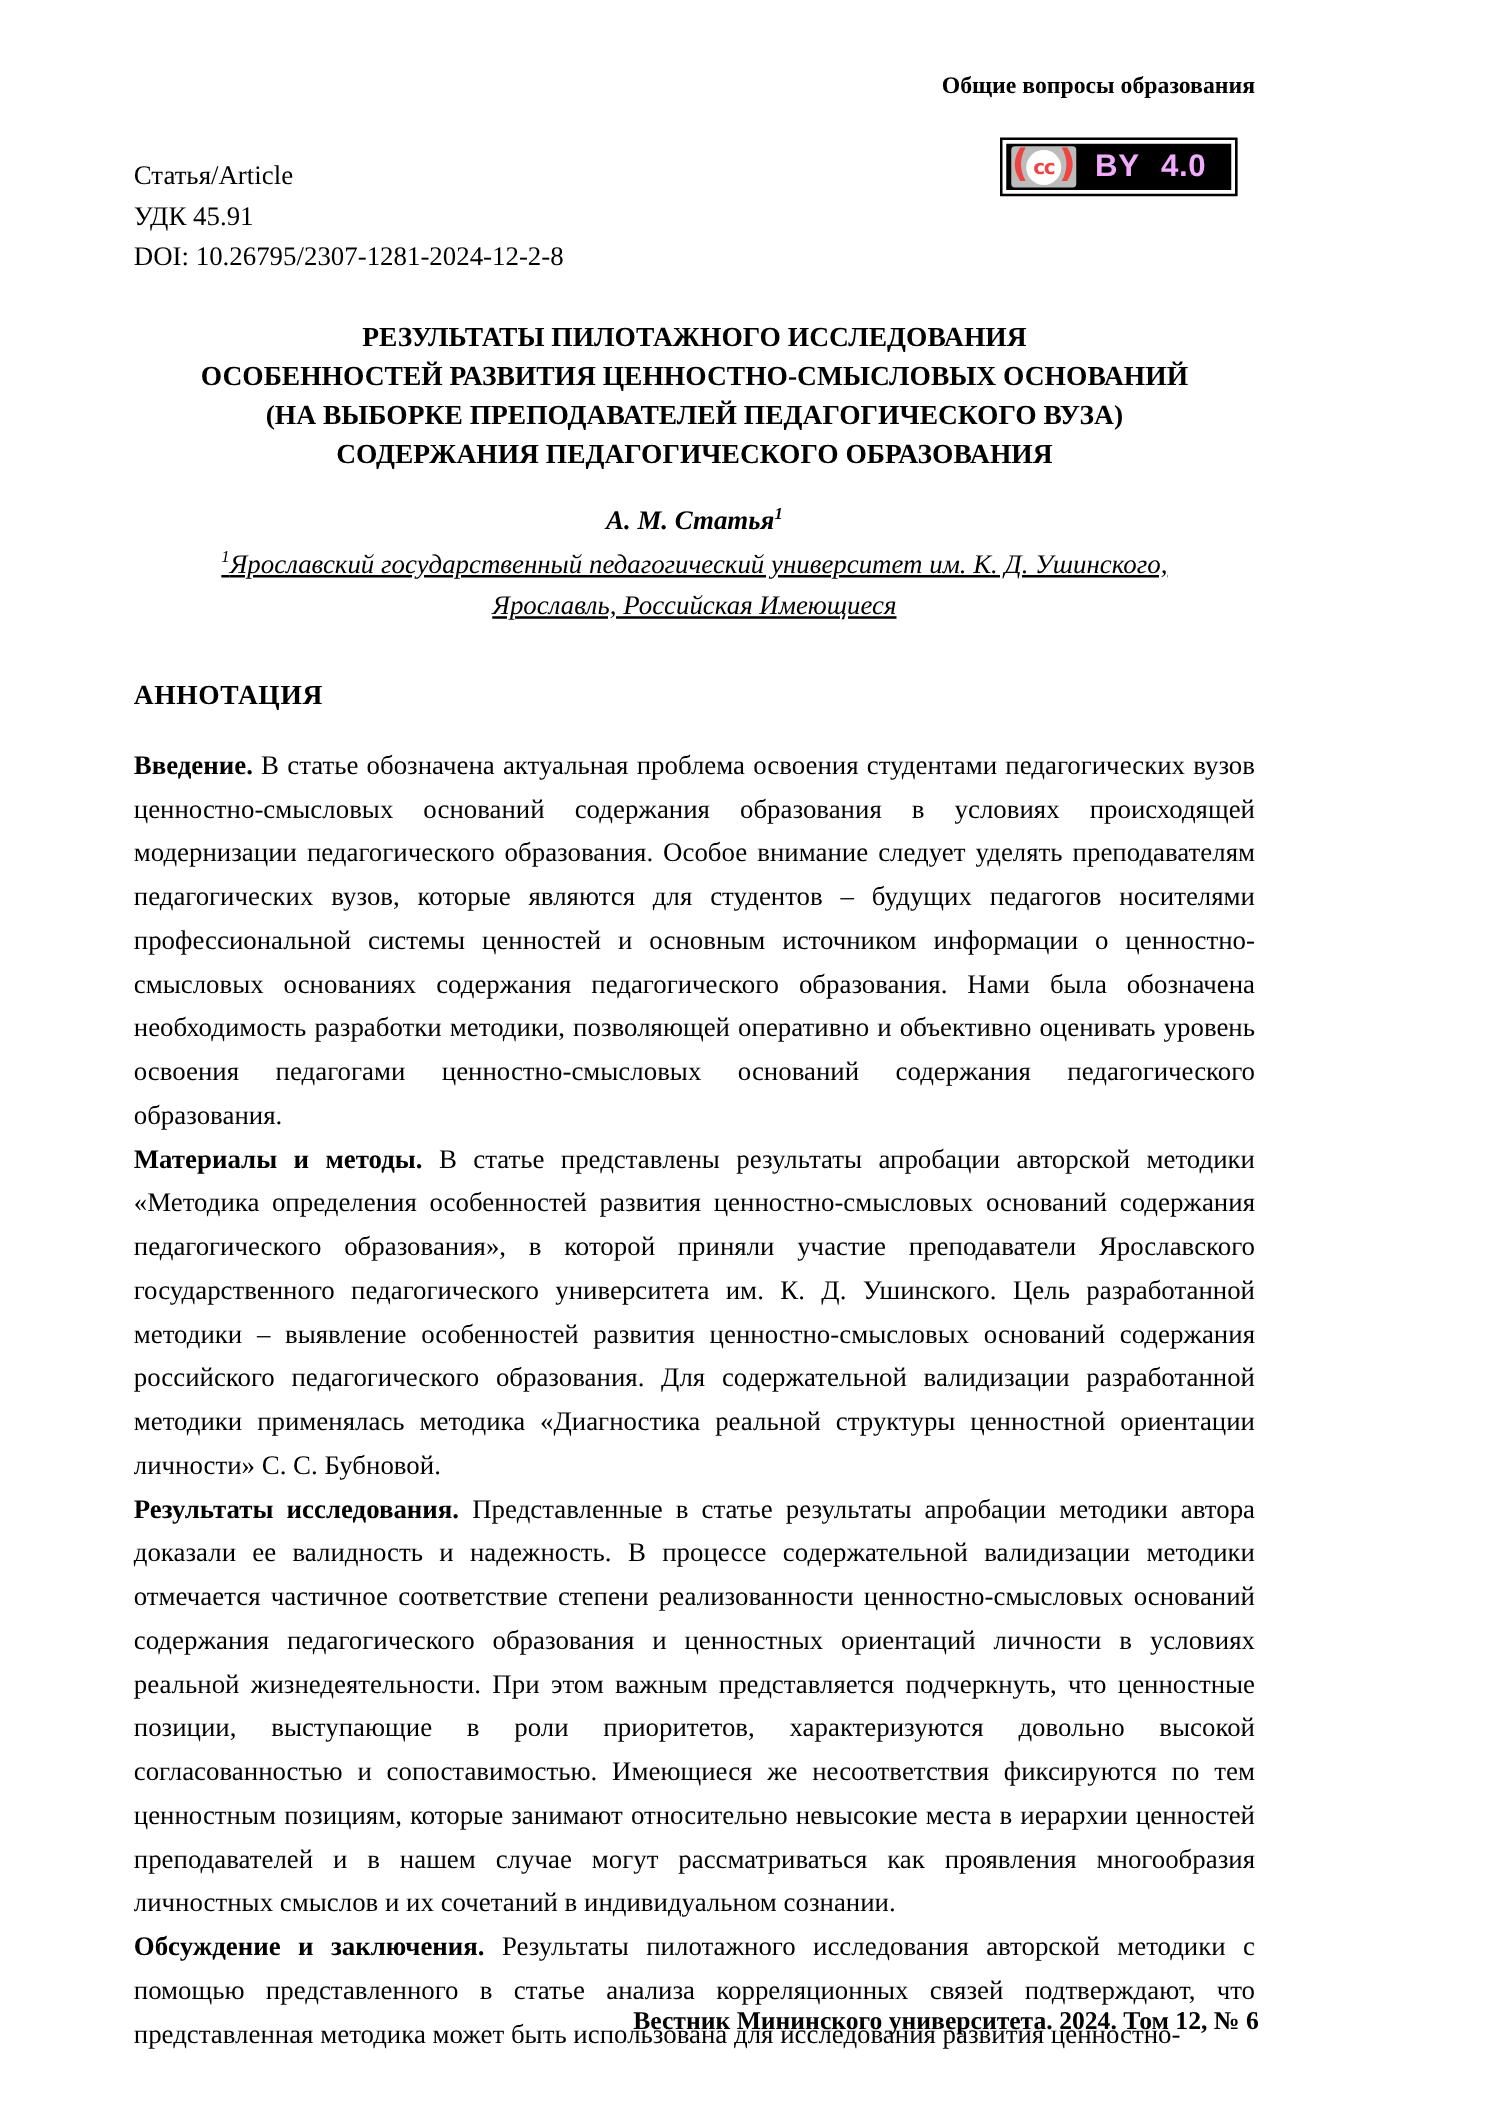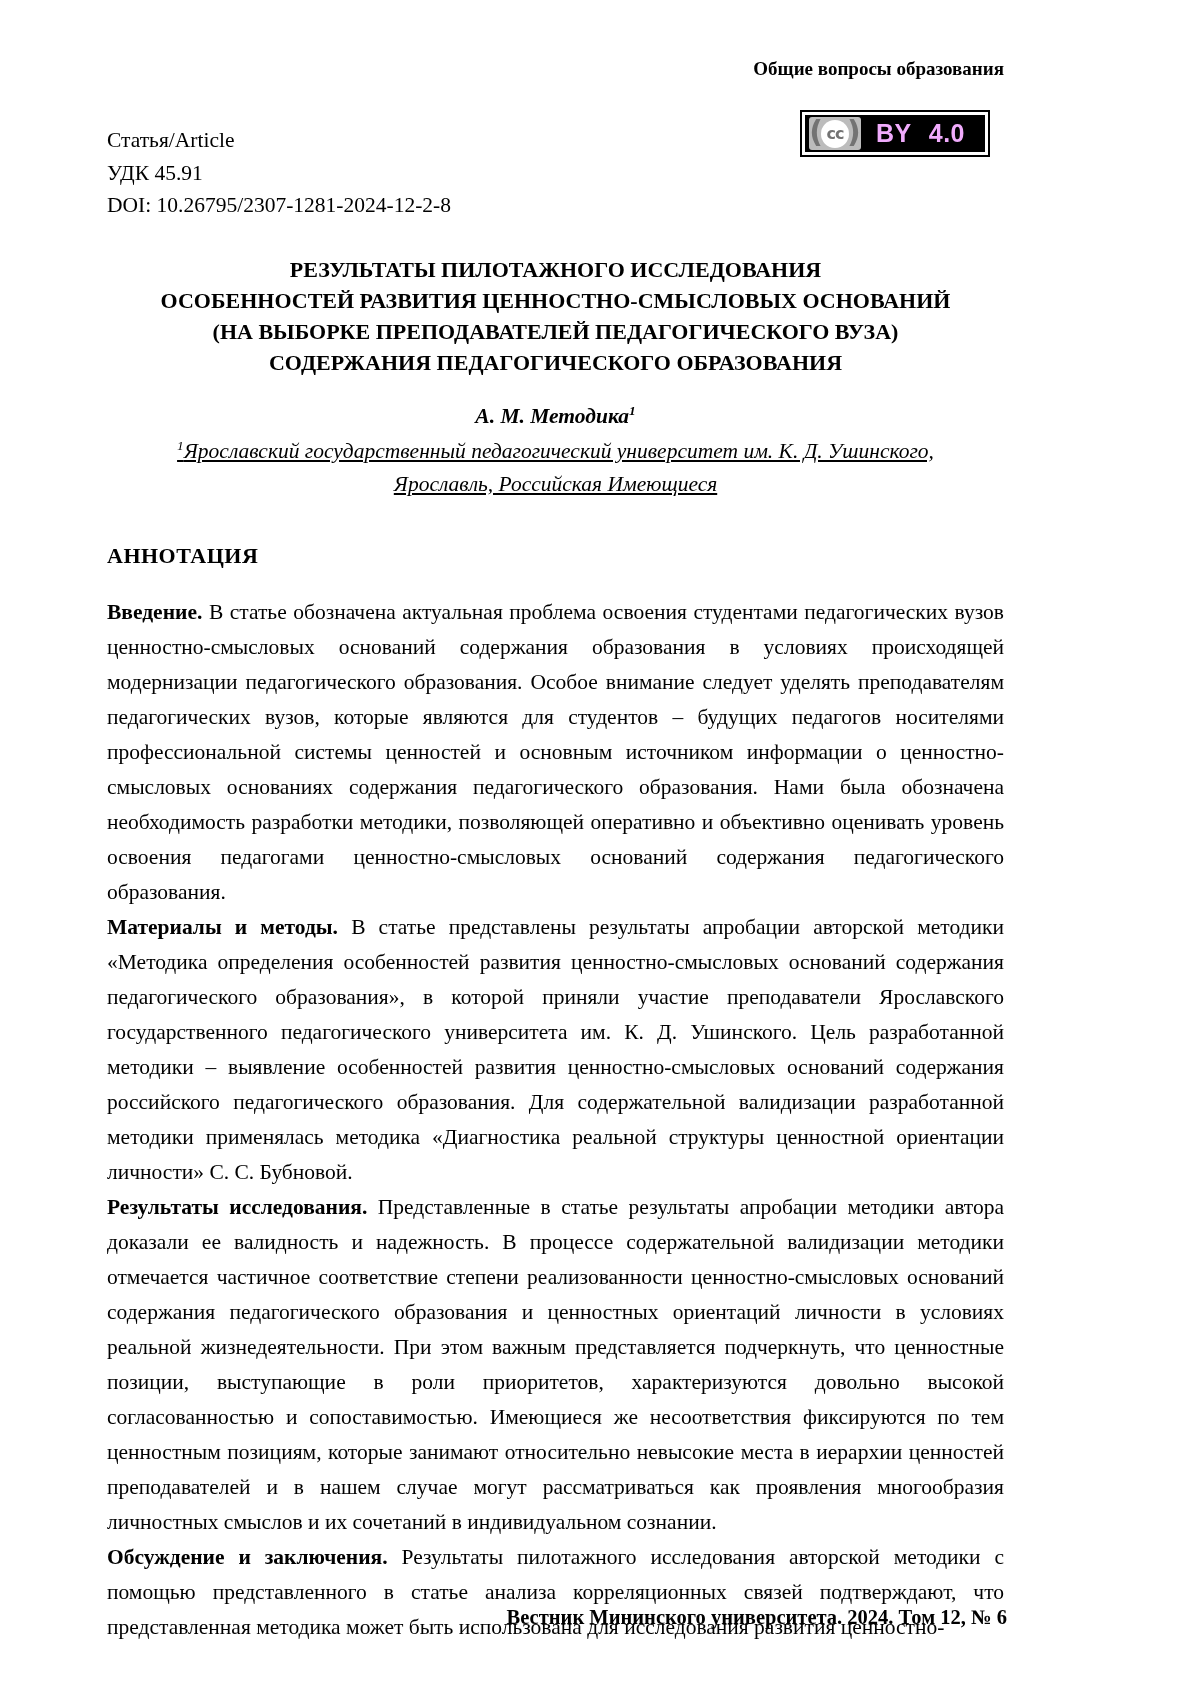--- a/index.html
+++ b/index.html
@@ -45,21 +45,21 @@
   }
   .cc-left {
     width: 52px;
     height: 33px;
     background: #bcbcbc;
     border-radius: 3px;
     display: flex;
     align-items: center;
     justify-content: center;
     font-family: "DejaVu Sans", sans-serif;
-    color: #737373;
+    color: #ef4444;
   }
   .cc-left::before { content: "("; }
   .cc-left::after  { content: ")"; }
   .cc-left::before, .cc-left::after {
     font-weight: bold;
     font-size: 30px;
     line-height: 30px;
     transform: translateY(-2px);
   }
   .cc-circle {
@@ -158,21 +158,21 @@
   </div>
 
   <div class="article-title">
     <div>РЕЗУЛЬТАТЫ ПИЛОТАЖНОГО ИССЛЕДОВАНИЯ</div>
     <div>ОСОБЕННОСТЕЙ РАЗВИТИЯ ЦЕННОСТНО-СМЫСЛОВЫХ ОСНОВАНИЙ</div>
     <div>(НА ВЫБОРКЕ ПРЕПОДАВАТЕЛЕЙ ПЕДАГОГИЧЕСКОГО ВУЗА)</div>
     <div>СОДЕРЖАНИЯ ПЕДАГОГИЧЕСКОГО ОБРАЗОВАНИЯ</div>
   </div>
 
   <div class="author-line">
-    <span>А. М. Методика</span><sup>1</sup>
+    <span>А. М. Статья</span><sup>1</sup>
   </div>
 
   <div class="affiliation">
     <div><sup>1</sup><span>Ярославский государственный педагогический университет им. К. Д. Ушинского,</span></div>
     <div>Ярославль, Российская Имеющиеся</div>
   </div>
 
   <div class="abstract-heading">АННОТАЦИЯ</div>
 
   <div class="abstract-body">

